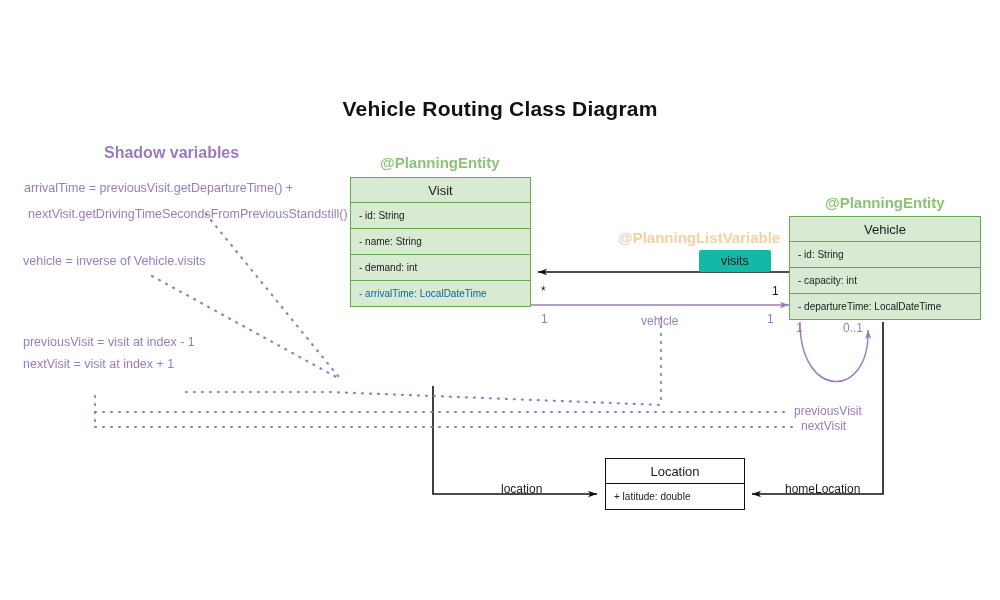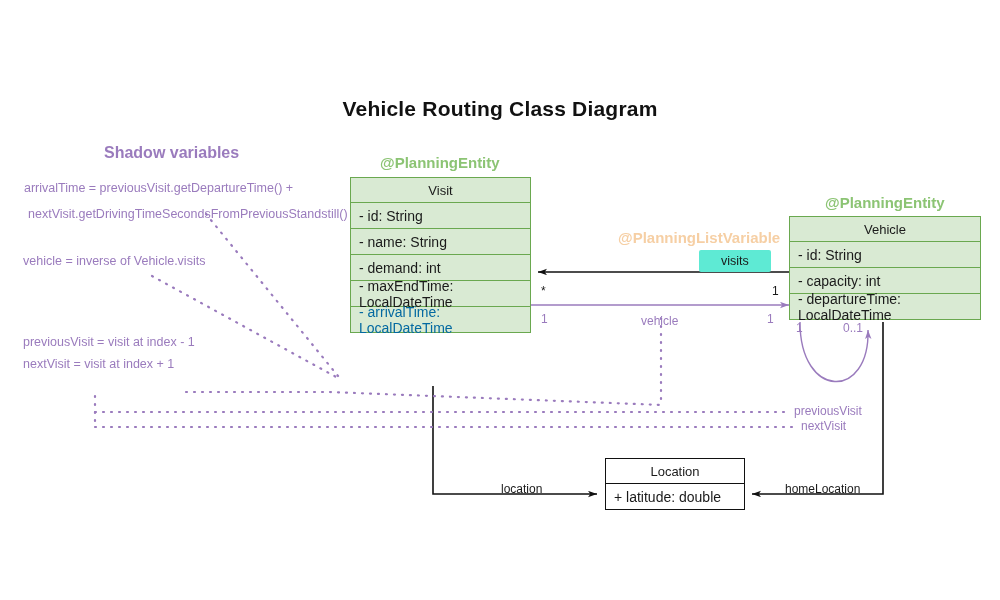--- a/index.html
+++ b/index.html
@@ -13,21 +13,21 @@
 
   .page-title{
     position:absolute;left:0;top:97px;width:1000px;text-align:center;
     font-size:21px;font-weight:bold;color:#111111;letter-spacing:.2px;
   }
 
   
   .umlbox{position:absolute;box-sizing:border-box;}
   .umlbox .row{
     box-sizing:border-box;
-    font-size:14px;color:#1a1a1a;
+    font-size:10px;color:#1a1a1a;
     display:flex;align-items:center;
     padding:0 8px;
     border-left:1.4px solid #6aa84f;
     border-right:1.4px solid #6aa84f;
     border-bottom:1.4px solid #6aa84f;
     background:#d9ead3;
     height:26px;
   }
   .umlbox .row.title{
     justify-content:center;font-size:13px;border-top:1.4px solid #6aa84f;
@@ -56,21 +56,21 @@
   .shadow-line{
     position:absolute;font-size:12.5px;color:#9a7bbd;white-space:nowrap;
   }
 
   
   .elabel{position:absolute;font-size:12px;white-space:nowrap;color:#1a1a1a;}
   .elabel.purple{color:#9a7bbd;}
   .elabel.mult{font-size:12px;}
 
   .chip{
-    position:absolute;background:#5eead4;color:#1a1a1a;
+    position:absolute;background:#14b8a6;color:#1a1a1a;
     font-size:12.5px;padding:4px 22px;white-space:nowrap;
     border-radius:2px;
   }
 </style>
 </head>
 <body>
 
 <div id="canvas">
 
   <svg id="wires" viewBox="0 0 1000 600">
@@ -136,21 +136,20 @@
   <div class="shadow-line" style="left:23px;top:335px;">previousVisit = visit at index - 1</div>
   <div class="shadow-line" style="left:23px;top:357px;">nextVisit = visit at index + 1</div>
 
   <div class="stereo green" style="left:380px;top:154px;">@PlanningEntity</div>
 
   <div class="umlbox" style="left:350px;top:177px;width:181px;">
     <div class="row title">Visit</div>
     <div class="row">- id: String</div>
     <div class="row">- name: String</div>
     <div class="row">- demand: int</div>
-    <div class="row">- maxEndTime: LocalDateTime</div>
     <div class="row shadow">- arrivalTime: LocalDateTime</div>
   </div>
 
   <div class="stereo green" style="left:825px;top:194px;">@PlanningEntity</div>
 
   <div class="umlbox" style="left:789px;top:216px;width:192px;">
     <div class="row title">Vehicle</div>
     <div class="row">- id: String</div>
     <div class="row">- capacity: int</div>
     <div class="row">- departureTime: LocalDateTime</div>

